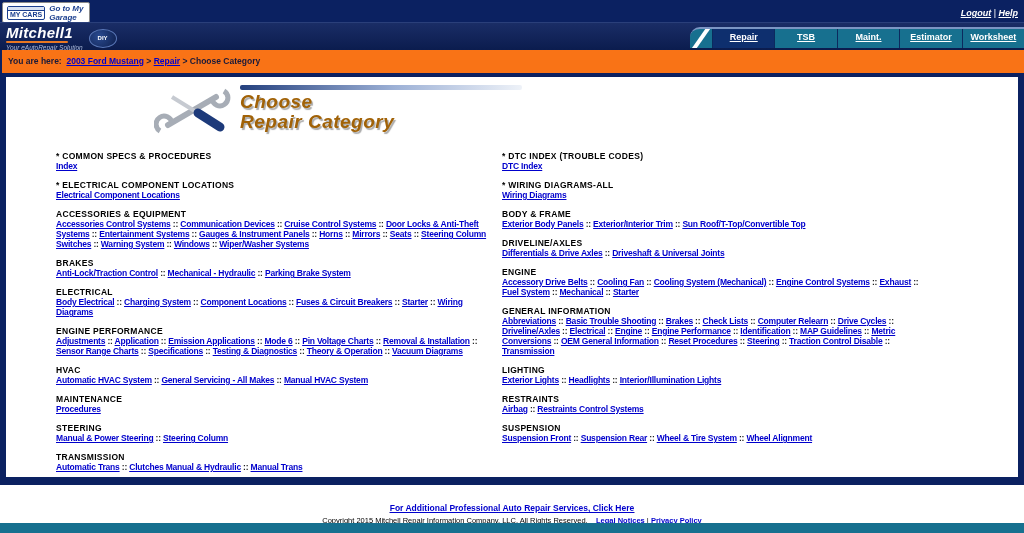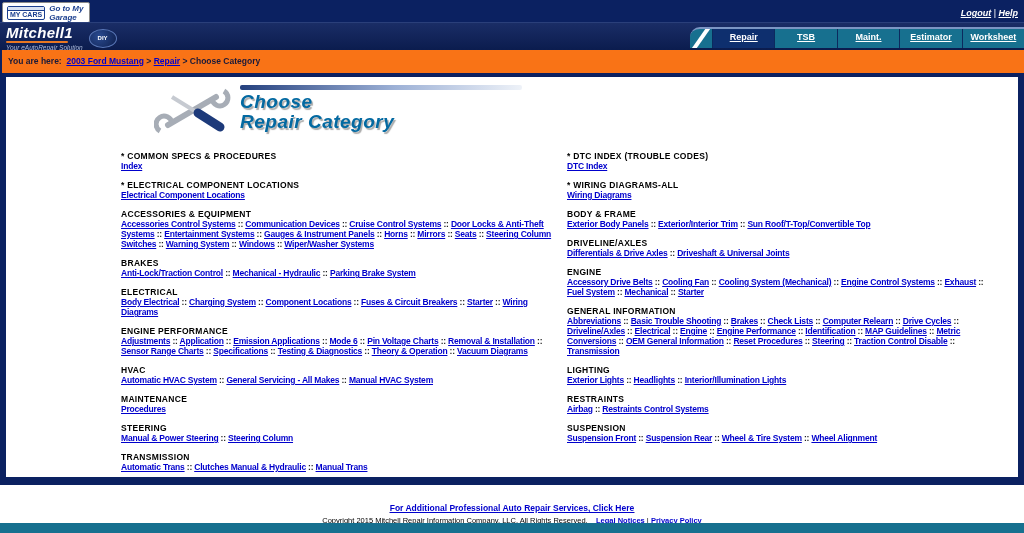--- a/index.html
+++ b/index.html
@@ -75,23 +75,23 @@
   
   .main{
     flex:1;background:#fff;border-left:6px solid #0b2161;border-right:6px solid #0b2161;
     overflow:hidden;position:relative;
   }
   .banner{display:flex;align-items:flex-start;margin:8px 0 0 148px;height:58px;}
   .banner-text{margin-left:8px;}
   .banner-bar{height:5px;width:282px;background:linear-gradient(90deg,#24407e,#9db1d6 55%,#eef2f8);border-radius:2px;margin-bottom:2px;}
   .banner-line{
     font-style:italic;font-weight:bold;font-size:19px;line-height:20px;
-    color:#0369a1;text-shadow:1.5px 1.5px 1px #aaa;letter-spacing:.5px;
-  }
-  .columns{display:flex;margin-top:8px;padding-left:115px;}
+    color:#a16207;text-shadow:1.5px 1.5px 1px #aaa;letter-spacing:.5px;
+  }
+  .columns{display:flex;margin-top:8px;padding-left:50px;}
   .col{width:432px;}
   .col.right{margin-left:14px;}
   .section{margin-bottom:9px;}
   .sec-heading{font-weight:bold;font-size:8.5px;color:#000;letter-spacing:.3px;line-height:10px;}
   .sec-links{font-size:8.5px;font-weight:bold;line-height:10px;letter-spacing:-.2px;}
   .cat-link{color:#0000cc;text-decoration:underline;cursor:pointer;}
   .sep{color:#222;}
 
   
   .divider-bottom{height:8px;background:#0b2161;flex:none;}

